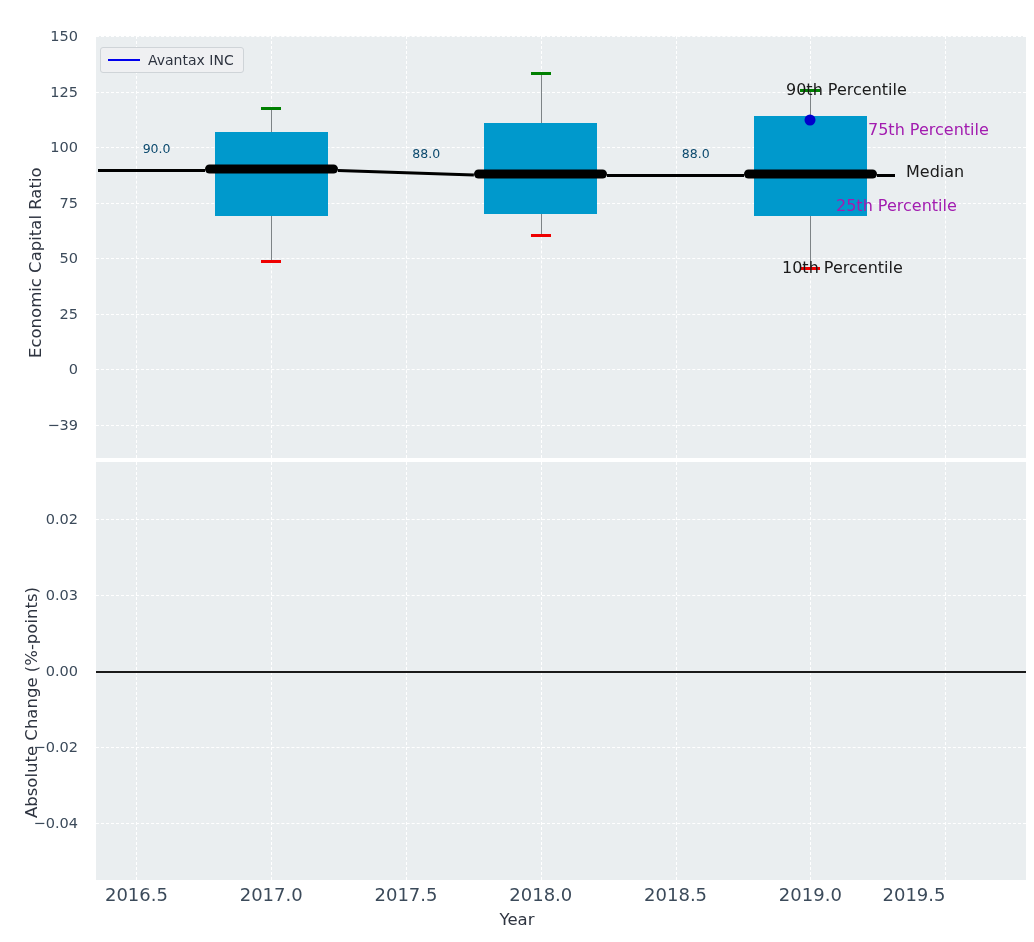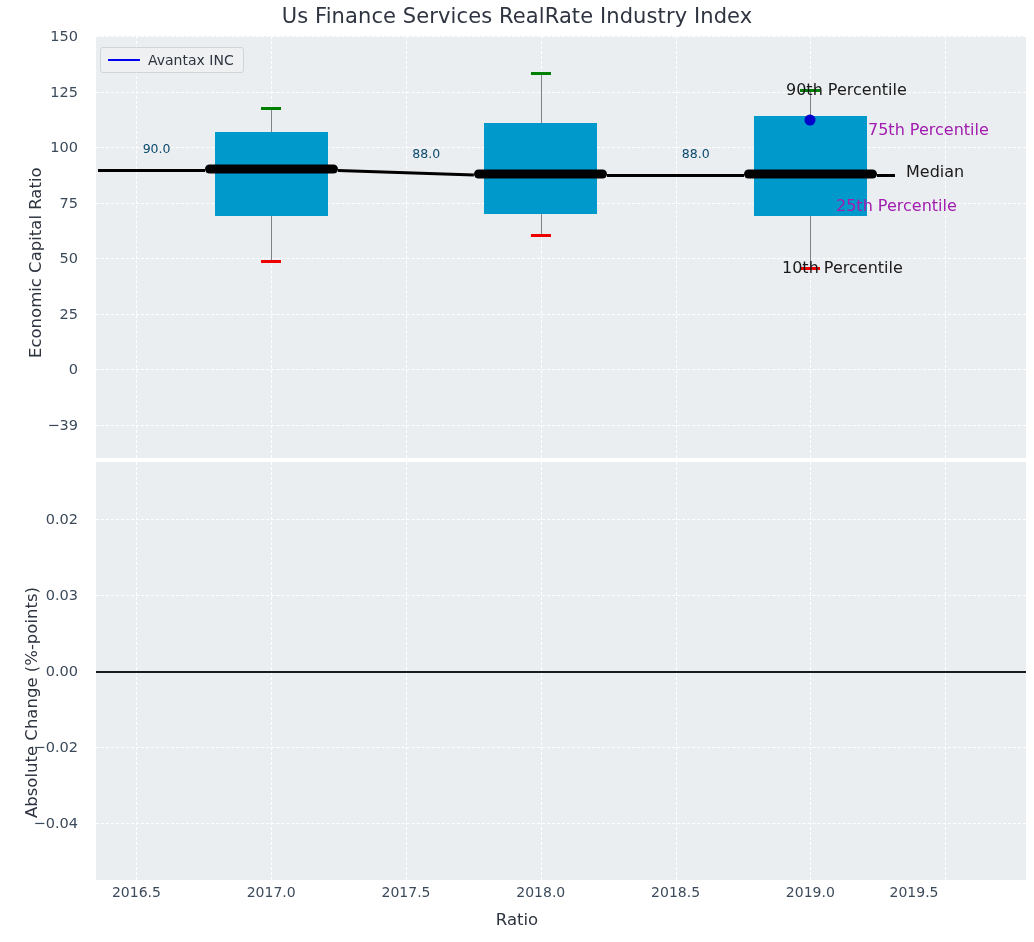--- a/index.html
+++ b/index.html
@@ -58,21 +58,21 @@
     text-align: right;
     font-size: 14.5px;
     color: #3b4a5a;
     transform: translateY(-50%);
     padding-right: 8px;
     box-sizing: border-box;
   }
   .xtick {
     position: absolute;
     top: 884px;
-    font-size: 14px;
+    font-size: 18px;
     color: #3b4a5a;
     transform: translateX(-50%);
     white-space: nowrap;
   }
 
   
   .ylabel {
     position: absolute;
     font-size: 16.5px;
     color: #2e3440;
@@ -180,21 +180,20 @@
     left: 0; width: 100%;
     height: 0;
     border-top: 2px solid #1a1a1a;
   }
 </style>
 </head>
 <body>
 
 <div id="page">
 
-  <div class="chart-title">Us Finance Services RealRate Industry Index</div>
 
   <div class="panel" id="panel-top">
       <div class="gridline-h" style="top: 0px;"></div>
       <div class="gridline-h" style="top: 55.5263px;"></div>
       <div class="gridline-h" style="top: 111.053px;"></div>
       <div class="gridline-h" style="top: 166.579px;"></div>
       <div class="gridline-h" style="top: 222.105px;"></div>
       <div class="gridline-h" style="top: 277.632px;"></div>
       <div class="gridline-h" style="top: 333.158px;"></div>
       <div class="gridline-h" style="top: 388.684px;"></div>
@@ -219,21 +218,21 @@
       <div class="gridline-v" style="left: 444.783px;"></div>
       <div class="gridline-v" style="left: 579.565px;"></div>
       <div class="gridline-v" style="left: 714.348px;"></div>
       <div class="gridline-v" style="left: 849.13px;"></div>
       <div class="zero-line" style="top: 209px;"></div>
     </div>
 
   <div class="ylabel" id="ylabel-top">Economic Capital Ratio</div>
   <div class="ylabel" id="ylabel-bot">Absolute Change (%-points)</div>
 
-  <div class="xlabel">Ratio</div>
+  <div class="xlabel">Year</div>
 
   <div class="legend">
     <span class="legend-swatch"></span>
     <span class="legend-label">Avantax INC</span>
   </div>
 
 <div class="ytick" style="left: 0px; top: 36px;">150</div>
     <div class="ytick" style="left: 0px; top: 91.5263px;">125</div>
     <div class="ytick" style="left: 0px; top: 147.053px; text-align: right;">100</div>
     <div class="ytick" style="left: 0px; top: 202.579px;">75</div>

